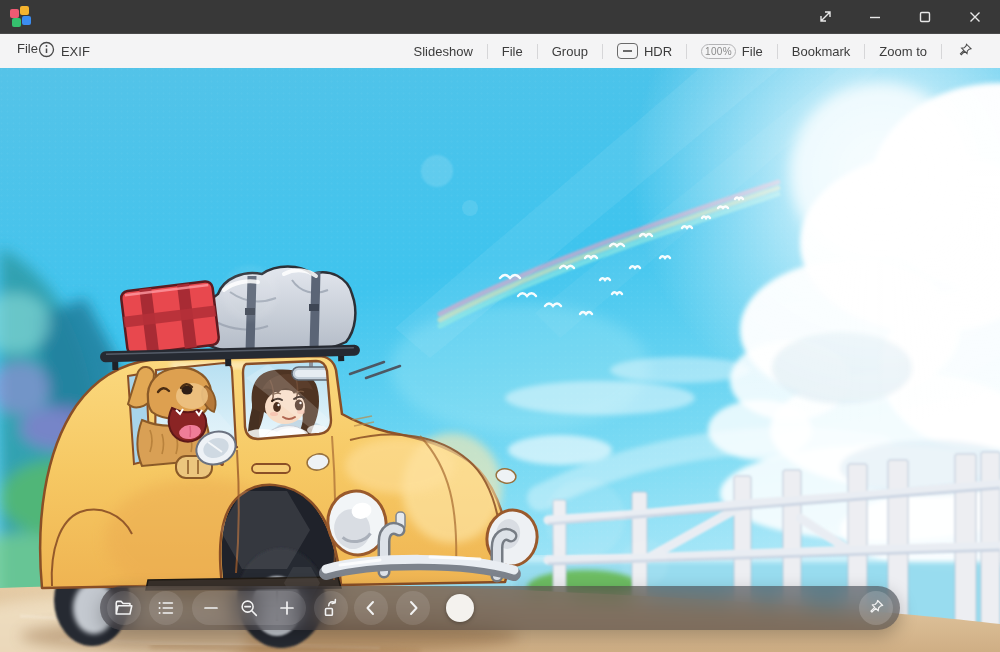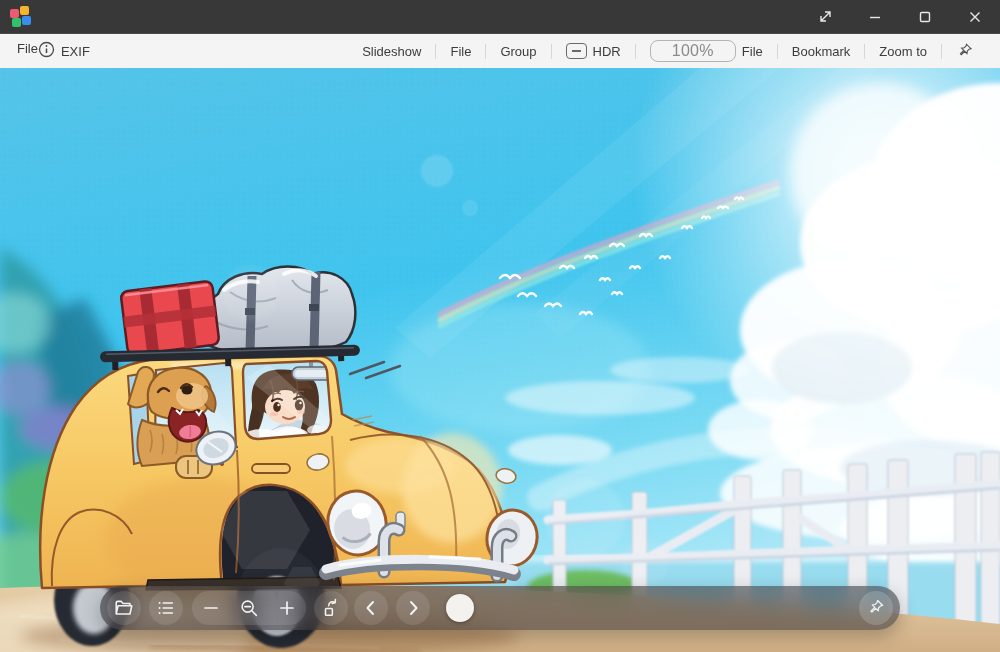--- a/index.html
+++ b/index.html
@@ -22,21 +22,21 @@
   
   .menubar { height:35px; background:#f4f4f5; display:flex; align-items:center; font-size:13px; color:#3c3c3c; border-top:1px solid #4a4a4a; }
   .menu-left { display:flex; align-items:flex-start; padding-left:17px; }
   .menu-right { display:flex; align-items:center; margin-left:auto; padding-right:12px; }
   .menu-item { display:flex; align-items:center; gap:6px; background:transparent; border:none; font:inherit; color:inherit; cursor:pointer; padding:6px 14px; white-space:nowrap; }
   .menu-left .menu-item { padding:6px 0; }
   .menu-sep { width:1px; height:15px; background:#d6d6d8; }
   .info-ic svg { stroke:#4a4a4a; fill:none; }
   .hdr-ic { width:21px; height:16px; border:1.4px solid #6a6a6a; border-radius:4px; display:flex; align-items:center; justify-content:center; }
   .hdr-ic::after { content:""; width:9px; height:1.6px; background:#6a6a6a; }
-  .pct-badge { font-size:16px; color:#8a8a8a; border:1px solid #b4b4b6; border-radius:8px; padding:1px 21px; letter-spacing:0.3px; }
+  .pct-badge { font-size:10px; color:#8a8a8a; border:1px solid #b4b4b6; border-radius:8px; padding:1px 3px; letter-spacing:0.3px; }
   .pin-btn svg { stroke:#4a4a4a; fill:none; }
 
   
   .viewport { position:relative; width:1000px; height:584px; background:#4ec9ec; }
   .viewport > svg.art { position:absolute; left:0; top:0; }
 
   
   .bbar { position:absolute; left:100px; top:518px; width:800px; height:44px; border-radius:22px;
           background:rgba(42,38,44,0.52); backdrop-filter:blur(11px); -webkit-backdrop-filter:blur(11px);
           box-shadow:0 6px 18px rgba(0,0,0,0.25); }

